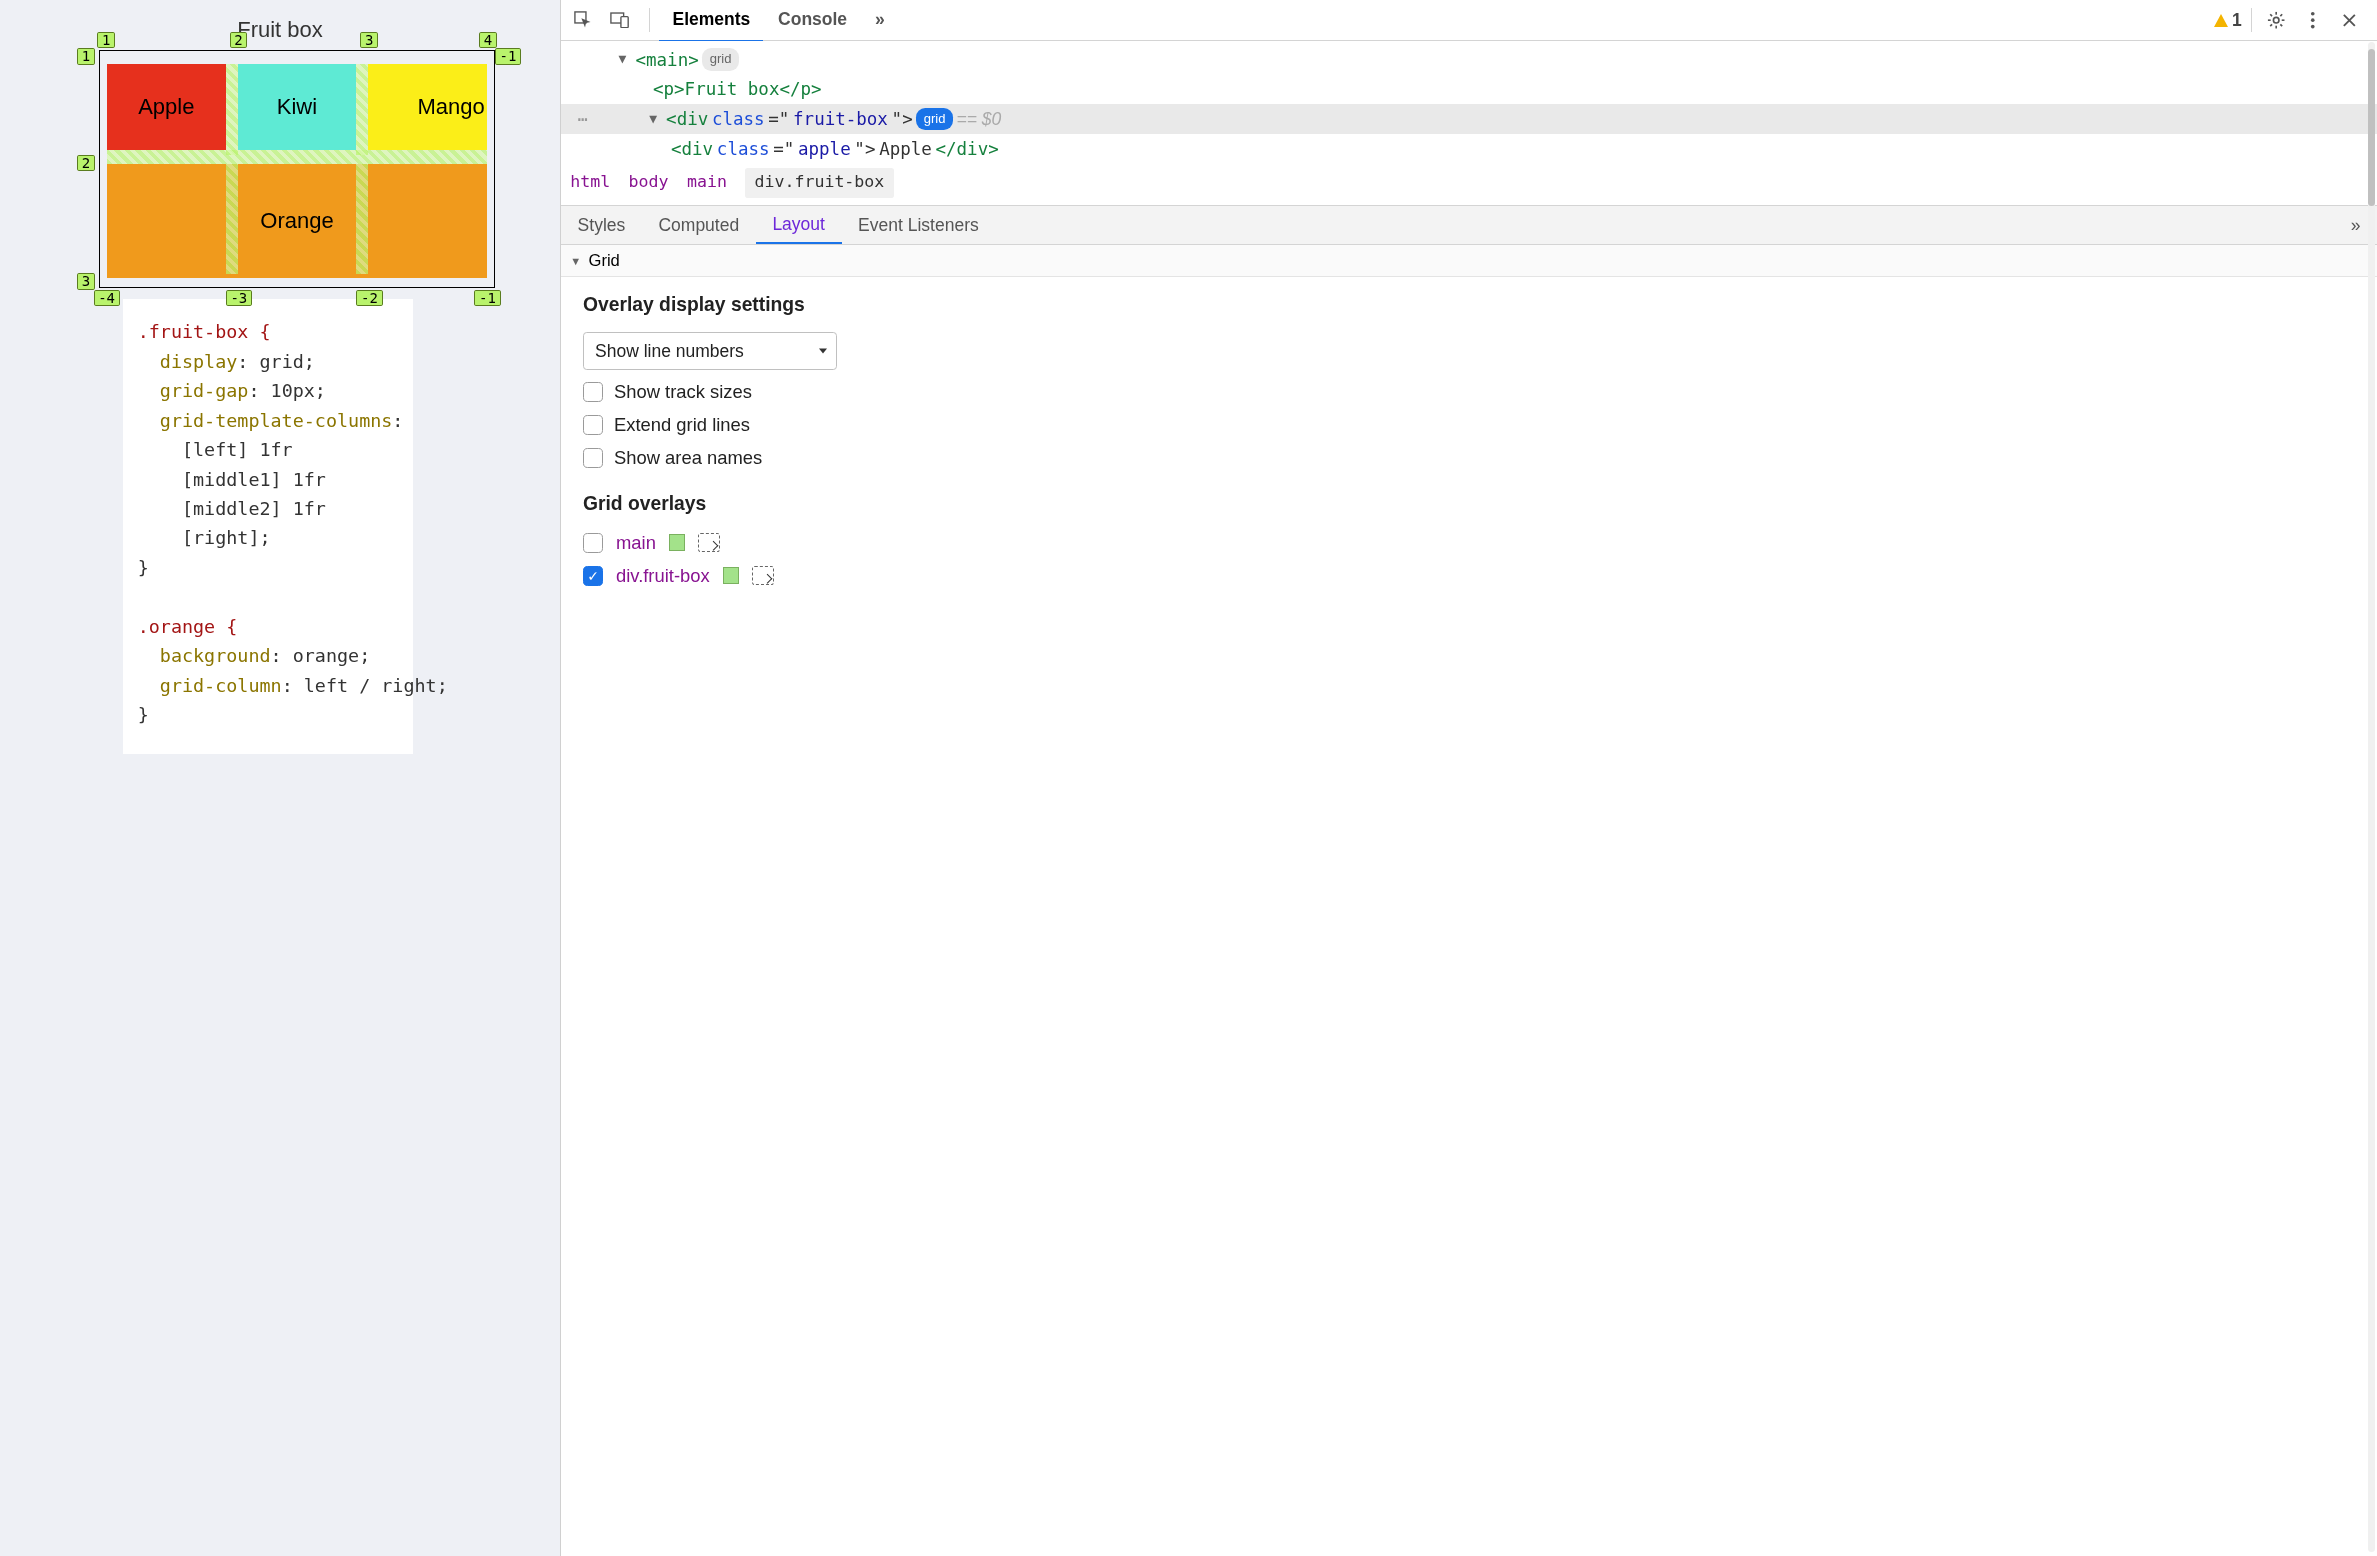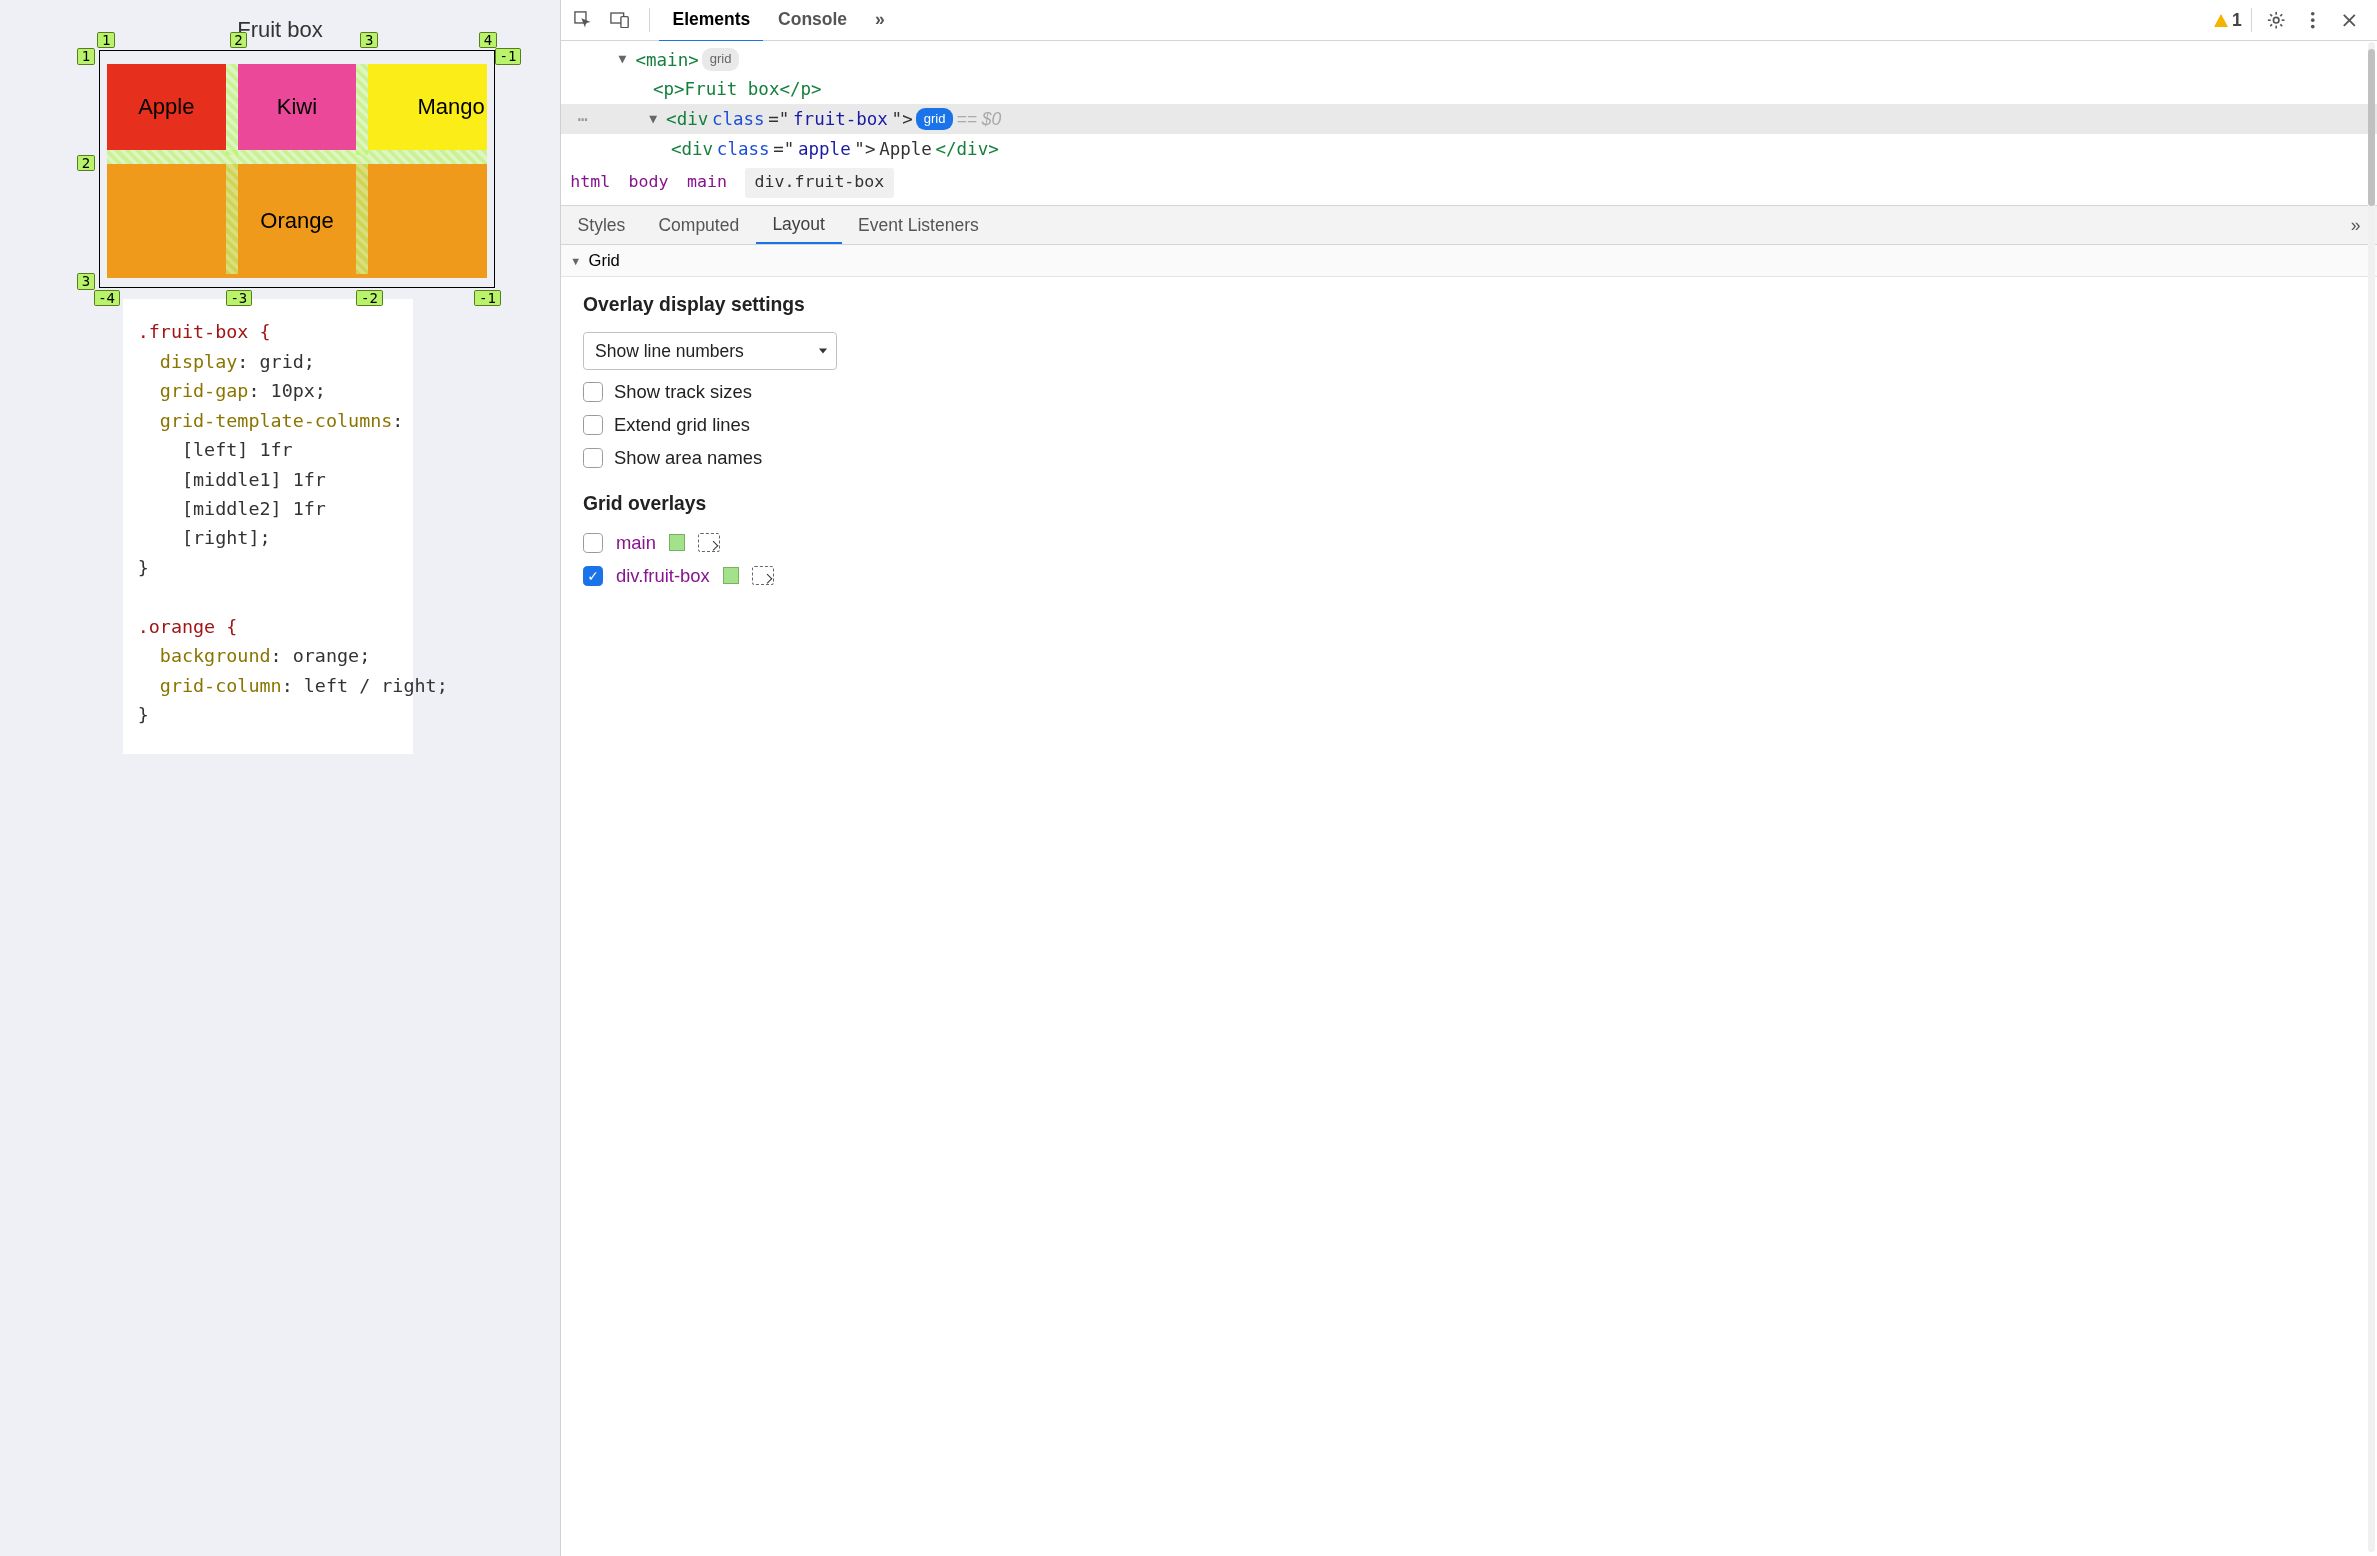--- a/index.html
+++ b/index.html
@@ -58,21 +58,21 @@
     z-index: 3;
   }
   .cell {
     position: absolute;
     display: flex;
     align-items: center;
     justify-content: center;
     font-size: 22px;
   }
   .c-apple  { left:2%;  top:6%; width:30%; height:36%; background:#e6301d; }
-  .c-kiwi   { left:35%; top:6%; width:30%; height:36%; background:#ec4899; }
+  .c-kiwi   { left:35%; top:6%; width:30%; height:36%; background:#5eead4; }
   .c-mango  { left:68%; top:6%; width:30%; height:36%; background:#fbee18;padding-left:47px; }
   .c-orange { left:2%;  top:48%; width:96%; height:48%; background:#f09a1c; }
   .gap-h {
     position:absolute; top:42%; left:2%; right:2%; height:6%;
     background: repeating-linear-gradient(45deg,#b9f36c 0 3.7px,#d8f7a8 3.7px 7.4px);
     opacity: 0.7;
   }
   .gap-v1 { position:absolute; top:6%; bottom:56%; left:32%; width:3%;
     background: repeating-linear-gradient(45deg,#b9f36c 0 3.7px,#d8f7a8 3.7px 7.4px); opacity:0.7;}
   .gap-v2 { position:absolute; top:6%; bottom:56%; left:65%; width:3%;
@@ -147,21 +147,21 @@
     font-size:16.6px; color:#881391; gap:18.4px;
   }
   .breadcrumb .crumb { cursor:default; }
   .breadcrumb .crumb.active { background:#f0f0f0; color:#333; padding:1.8px 9.2px; border-radius:2.8px; }
 
   .sub-tabs {
     display:flex; align-items:center; height:39px; border-bottom:0.9px solid #d4d4d4;
     background:#f3f3f3; font-size:17.5px; color:#555; gap:0;
   }
   .sub-tabs .sub-tab { padding:7.4px 16.6px; }
-  .sub-tabs .sub-tab.active { color:#404040; border-bottom:2.8px solid #1a73e8; margin-bottom:-0.9px;}
+  .sub-tabs .sub-tab.active { color:#6d28d9; border-bottom:2.8px solid #1a73e8; margin-bottom:-0.9px;}
   .sub-tabs .more { margin-left:auto; padding:0 16.6px;}
 
   .section-bar {
     display:flex; align-items:center; gap:7.4px; padding:5.5px 9.2px;
     border-bottom:0.9px solid #e4e4e4; font-size:16.6px; background:#fafafa;
   }
   .section-bar .tri { color:#666; font-size:11px; }
 
   .panel-body { padding: 16.6px 22px; font-size:18.4px; color:#222; overflow:auto; }
   .panel-body h4 { font-size:19.3px; font-weight:700; margin-bottom:16.6px; }

